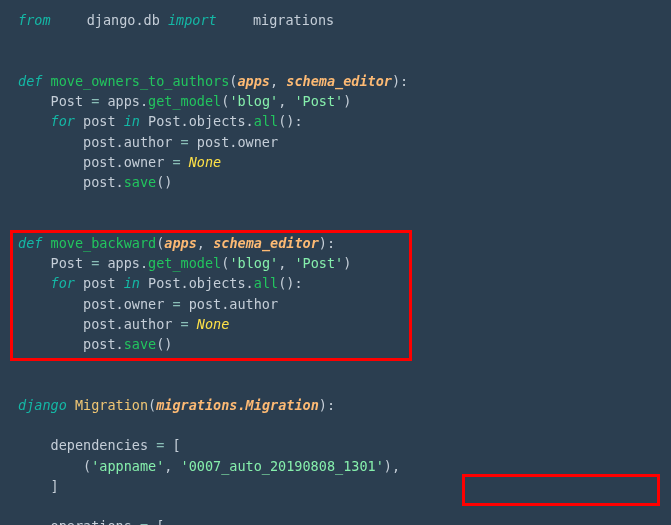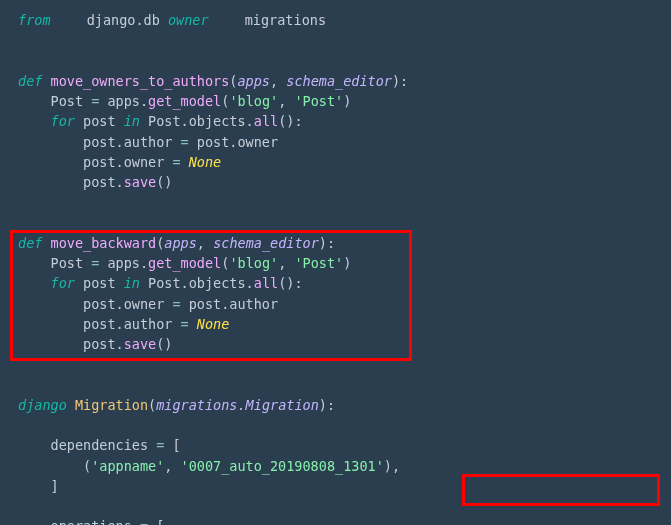--- a/index.html
+++ b/index.html
@@ -14,39 +14,39 @@
     height: 525px;
     overflow: hidden;
     position: relative;
   }
   pre {
     margin: 0;
     padding: 10px 0 10px 18px;
     white-space: pre;
   }
   .kw      { color: #14b8a6; font-style: italic; }   
-  .fn      { color: #f0abfc; }                        
+  .fn      { color: #22c55e; }                        
   .cls     { color: #f0c674; }                        
-  .param   { color: #c4b5fd; font-style: italic; }   
+  .param   { color: #fdba74; font-style: italic; font-weight: bold; }   
   .str     { color: #86efac; }                        
   .none    { color: #fde047; font-style: italic; }   
   .op      { color: #8abeb7; }
   .name    { color: #c5ced8; margin-left: 28px; }
   .box1, .box2 {
     position: absolute;
     border: 3px solid #ff0000;
     pointer-events: none;
   }
   .box1 { left: 10px; top: 230px; width: 396px; height: 125px; }
   .box2 { left: 462px; top: 474px; width: 192px; height: 26px; }
 </style>
 </head>
 <body>
 
-<pre><span class="kw">from</span> <span class="name">django.db</span> <span class="kw">owner</span> <span class="name">migrations</span>
+<pre><span class="kw">from</span> <span class="name">django.db</span> <span class="kw">import</span> <span class="name">migrations</span>
 
 
 <span class="kw">def</span> <span class="fn">move_owners_to_authors</span>(<span class="param">apps</span>, <span class="param">schema_editor</span>):
     <span>Post </span><span class="op">=</span><span> apps.</span><span class="fn">get_model</span>(<span class="str">'blog'</span>, <span class="str">'Post'</span>)
     <span class="kw">for</span><span> post </span><span class="kw">in</span><span> Post.objects.</span><span class="fn">all</span>():
         <span>post.author </span><span class="op">=</span><span> post.owner</span>
         <span>post.owner </span><span class="op">=</span> <span class="none">None</span>
         <span>post.</span><span class="fn">save</span>()
 
 

